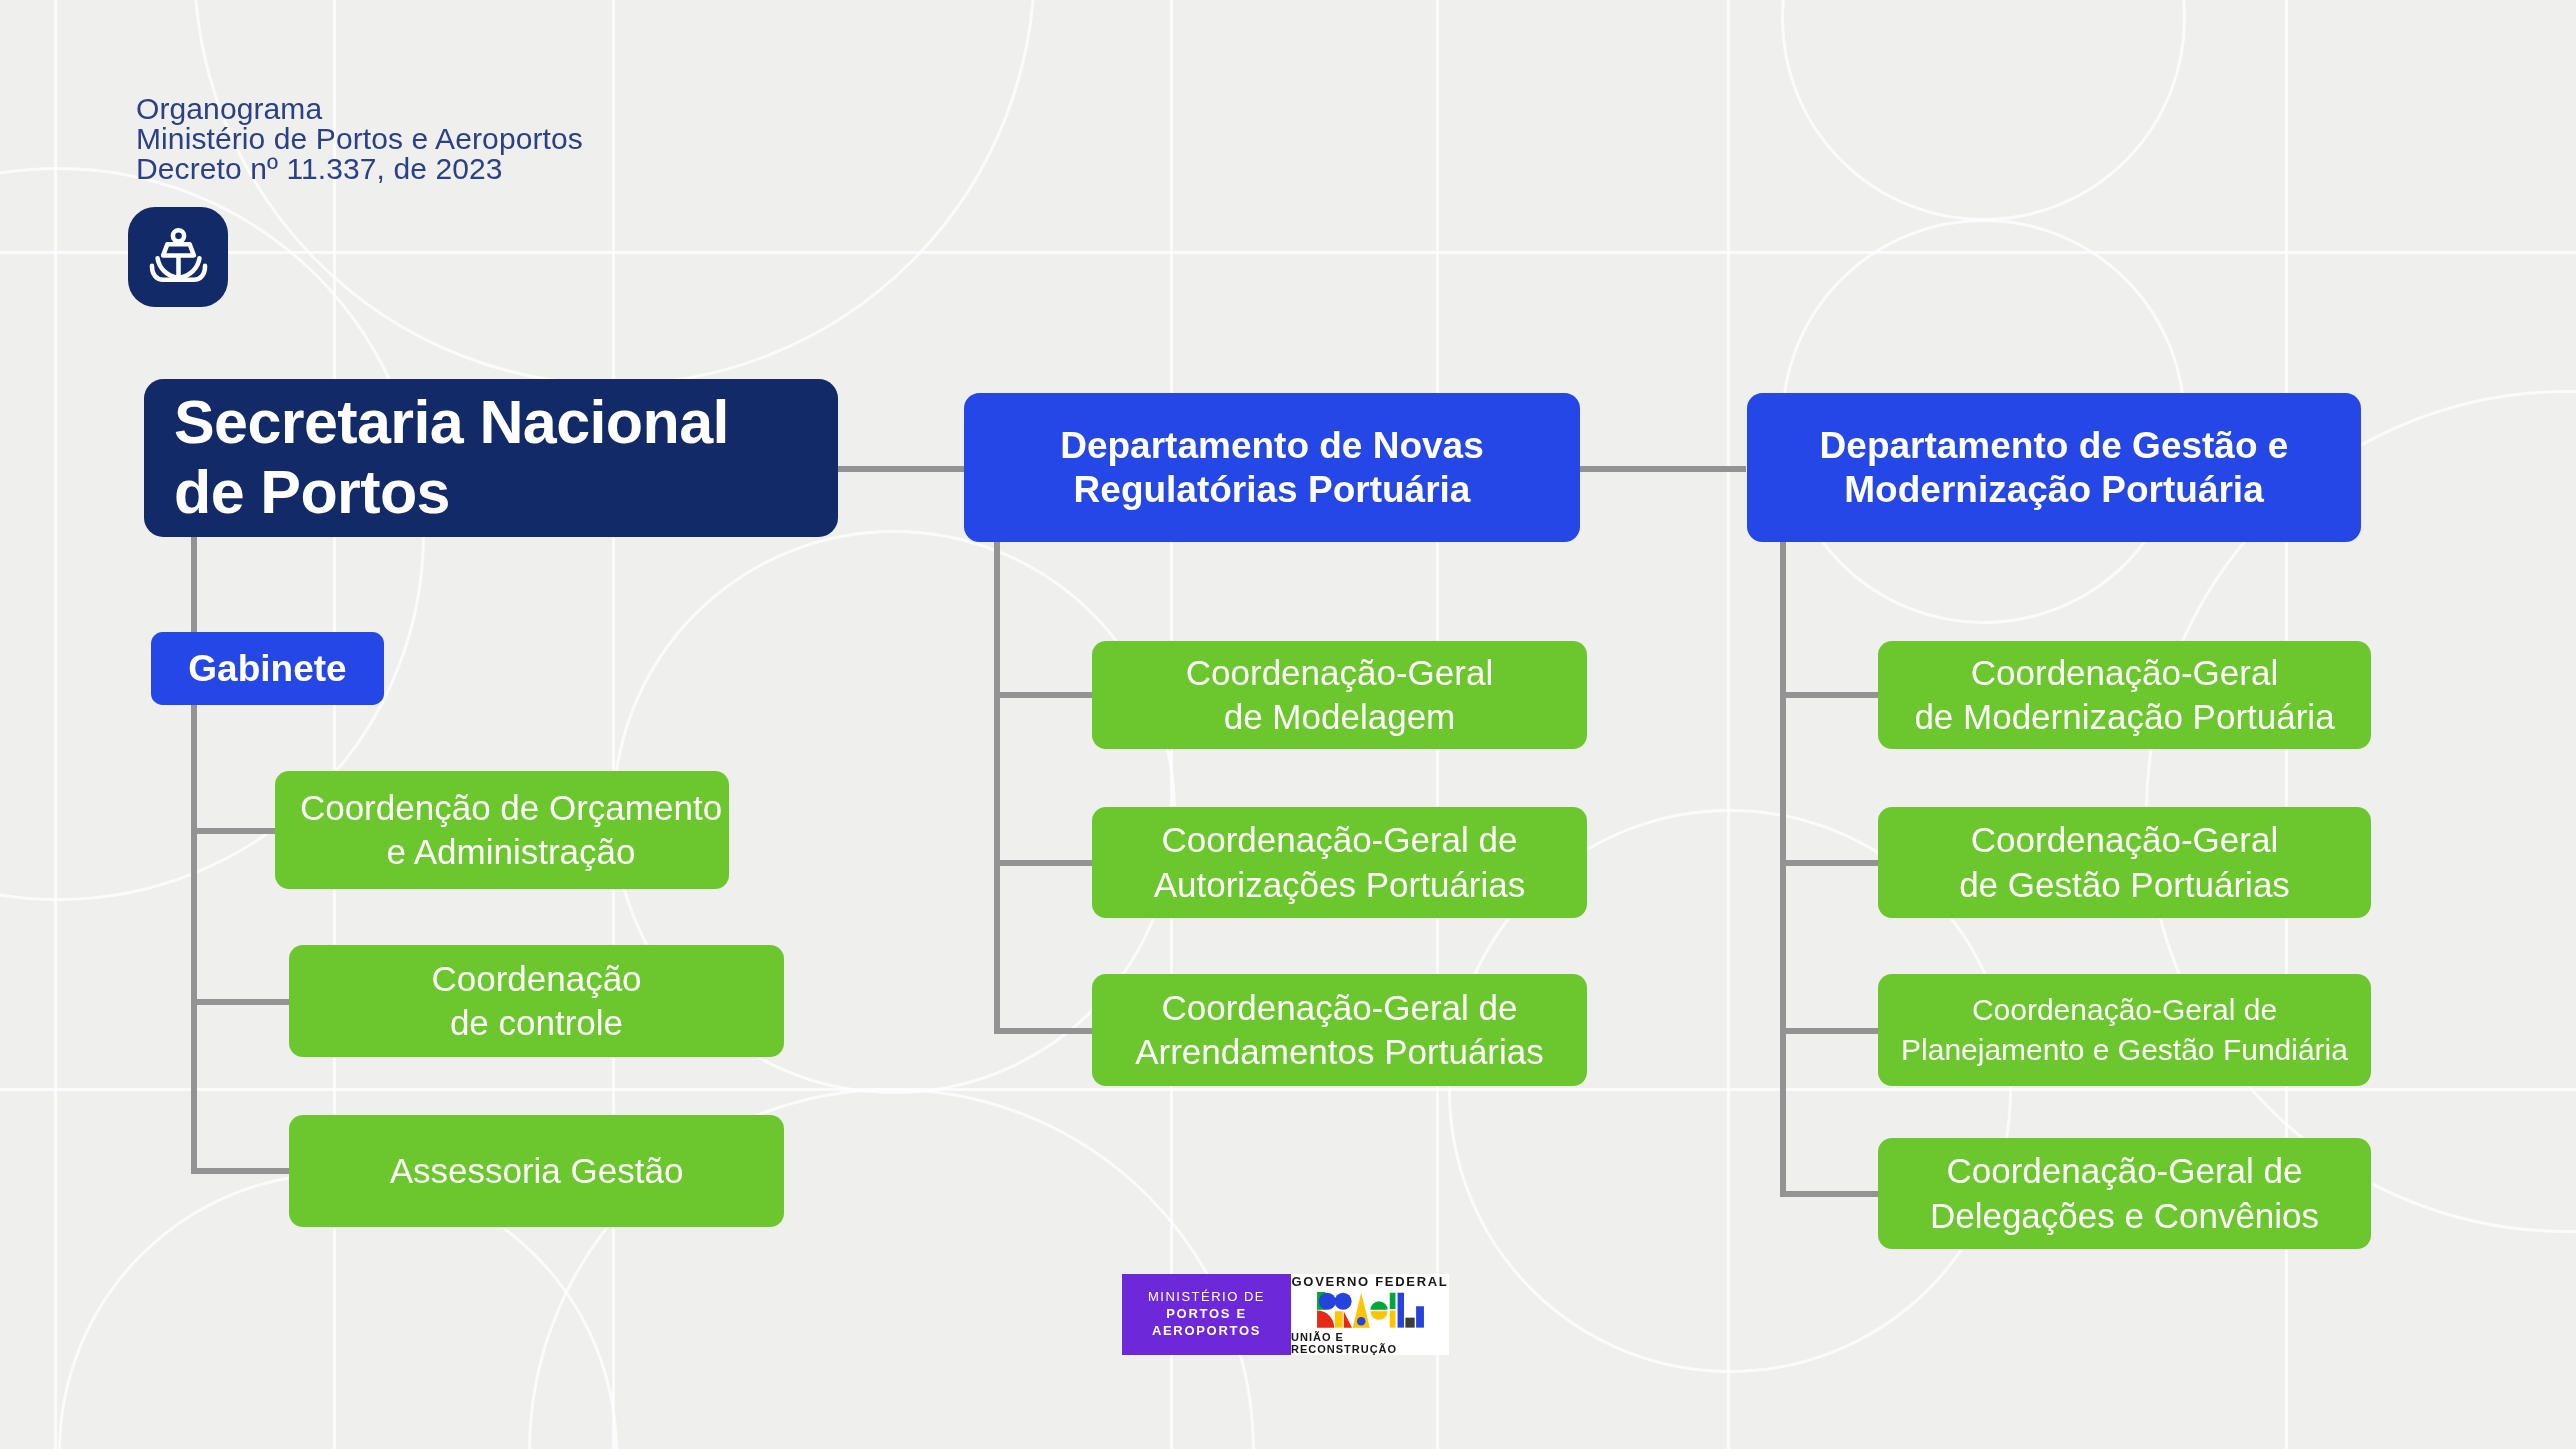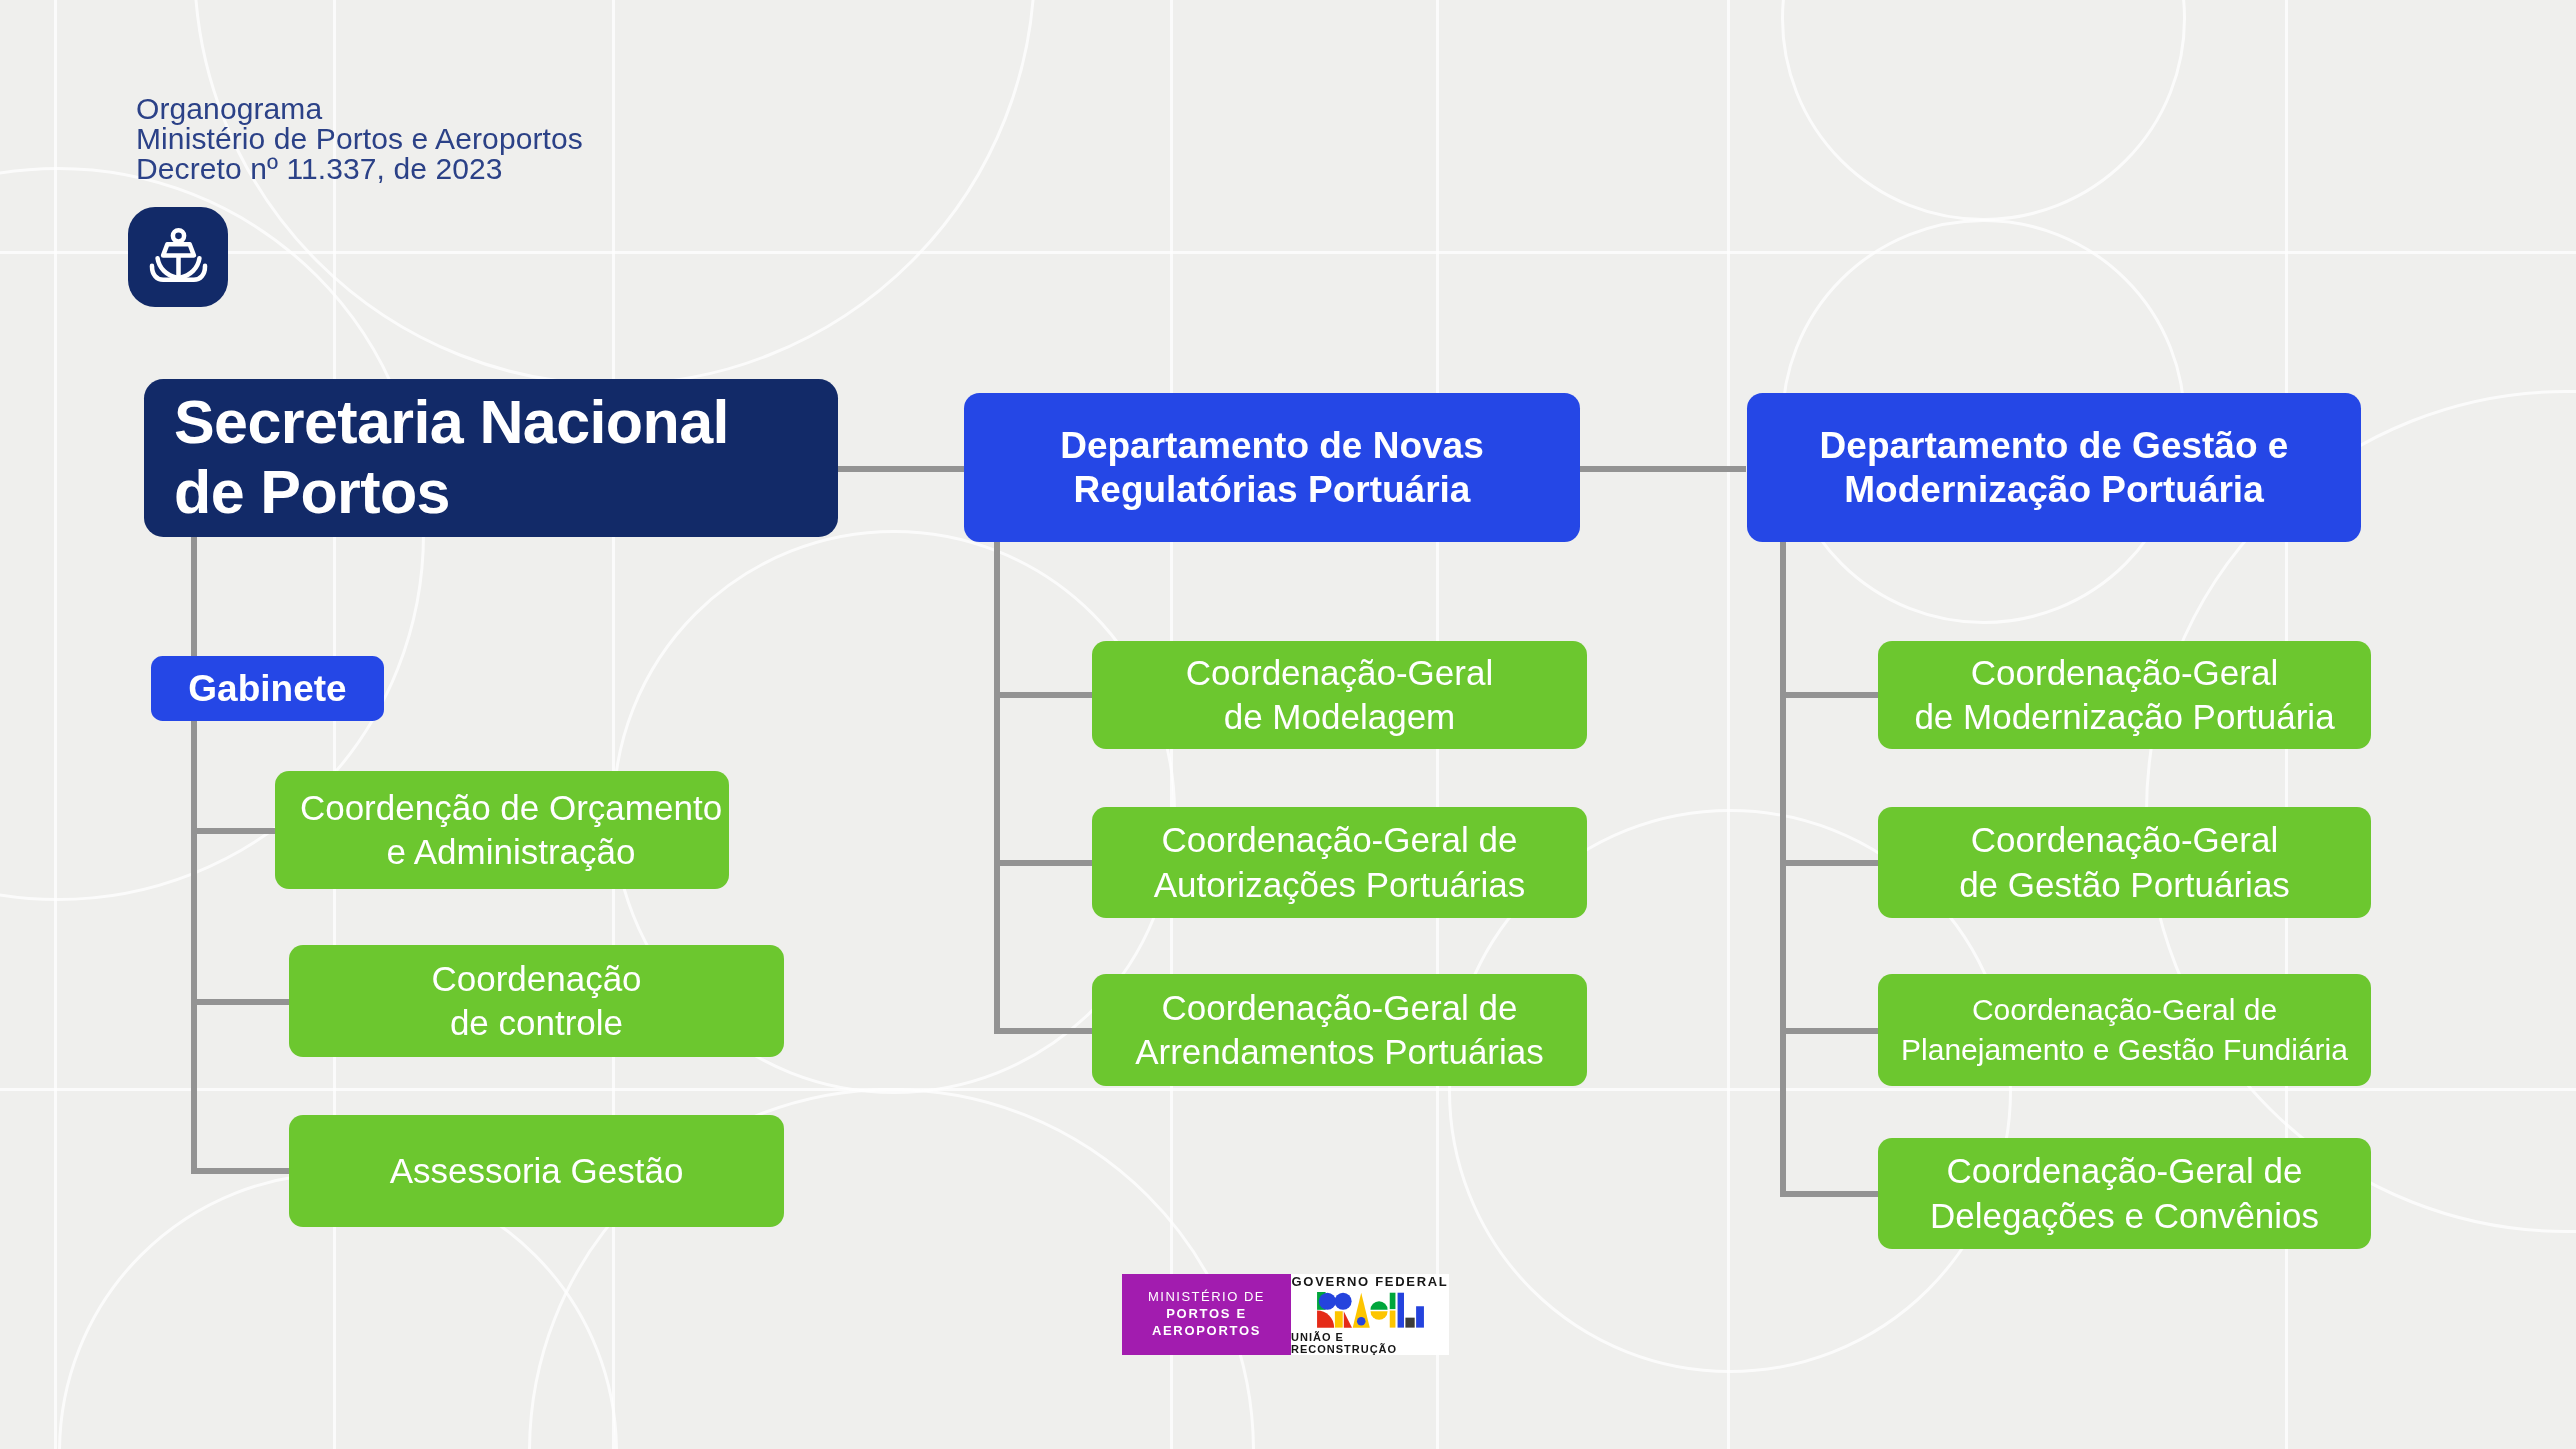--- a/index.html
+++ b/index.html
@@ -24,21 +24,21 @@
   .box{position:absolute;display:flex;flex-direction:column;justify-content:center;
        align-items:center;color:#fff;text-align:center;box-sizing:border-box;}
   .navybox{background:#122a68;border-radius:19.3px;align-items:flex-start;
            text-align:left;padding-left:30px;font-weight:700;font-size:61px;line-height:1.14;letter-spacing:-0.6px;}
   .bluebox{background:#2547e6;border-radius:15.5px;font-weight:700;}
   .greenbox{background:#6cc72f;border-radius:14px;font-weight:500;font-size:35px;line-height:1.27;}
   .dept{font-size:37px;line-height:1.17;}
   .gab{font-size:37px;border-radius:11.6px;}
   .small-text{font-size:30px;line-height:1.33;}
   
-  .foot-blue{position:absolute;left:1122px;top:1274px;width:169px;height:81px;background:#a21caf;
+  .foot-blue{position:absolute;left:1122px;top:1274px;width:169px;height:81px;background:#6d28d9;
              display:flex;flex-direction:column;justify-content:center;align-items:center;color:#fff;}
   .foot-blue .l1{font-size:13px;font-weight:500;letter-spacing:1.5px;line-height:16.7px;}
   .foot-blue .l2{font-size:13px;font-weight:700;letter-spacing:1.7px;line-height:16.7px;}
   .foot-white{position:absolute;left:1291px;top:1274px;width:158px;height:81px;background:#ffffff;
               display:flex;flex-direction:column;justify-content:center;align-items:center;color:#161616;}
   .gov-top{font-size:13px;font-weight:800;letter-spacing:1.7px;margin-bottom:3.2px;}
   .gov-bottom{font-size:11px;font-weight:700;letter-spacing:1px;margin-top:3.2px;}
 </style>
 </head>
 <body>
@@ -98,21 +98,21 @@
   <div class="conn" style="left:1780px;top:692px;width:98px;height:5.8px;"></div>
   <div class="conn" style="left:1780px;top:860px;width:98px;height:5.8px;"></div>
   <div class="conn" style="left:1780px;top:1028px;width:98px;height:5.8px;"></div>
   <div class="conn" style="left:1780px;top:1191px;width:98px;height:5.8px;"></div>
 
   <div class="box navybox" style="left:144px;top:379px;width:694px;height:158px;">
     <div>Secretaria Nacional</div>
     <div>de Portos</div>
   </div>
 
-  <div class="box bluebox gab" style="left:151px;top:656px;width:233px;height:65px;">
+  <div class="box bluebox gab" style="left:151px;top:632px;width:233px;height:73px;">
     <div>Gabinete</div>
   </div>
 
   <div class="box greenbox" style="left:275px;top:771px;width:454px;height:118px;padding-left:18px;">
     <div>Coordenção de Orçamento</div>
     <div>e Administração</div>
   </div>
   <div class="box greenbox" style="left:289px;top:945px;width:495px;height:112px;">
     <div>Coordenação</div>
     <div>de controle</div>

